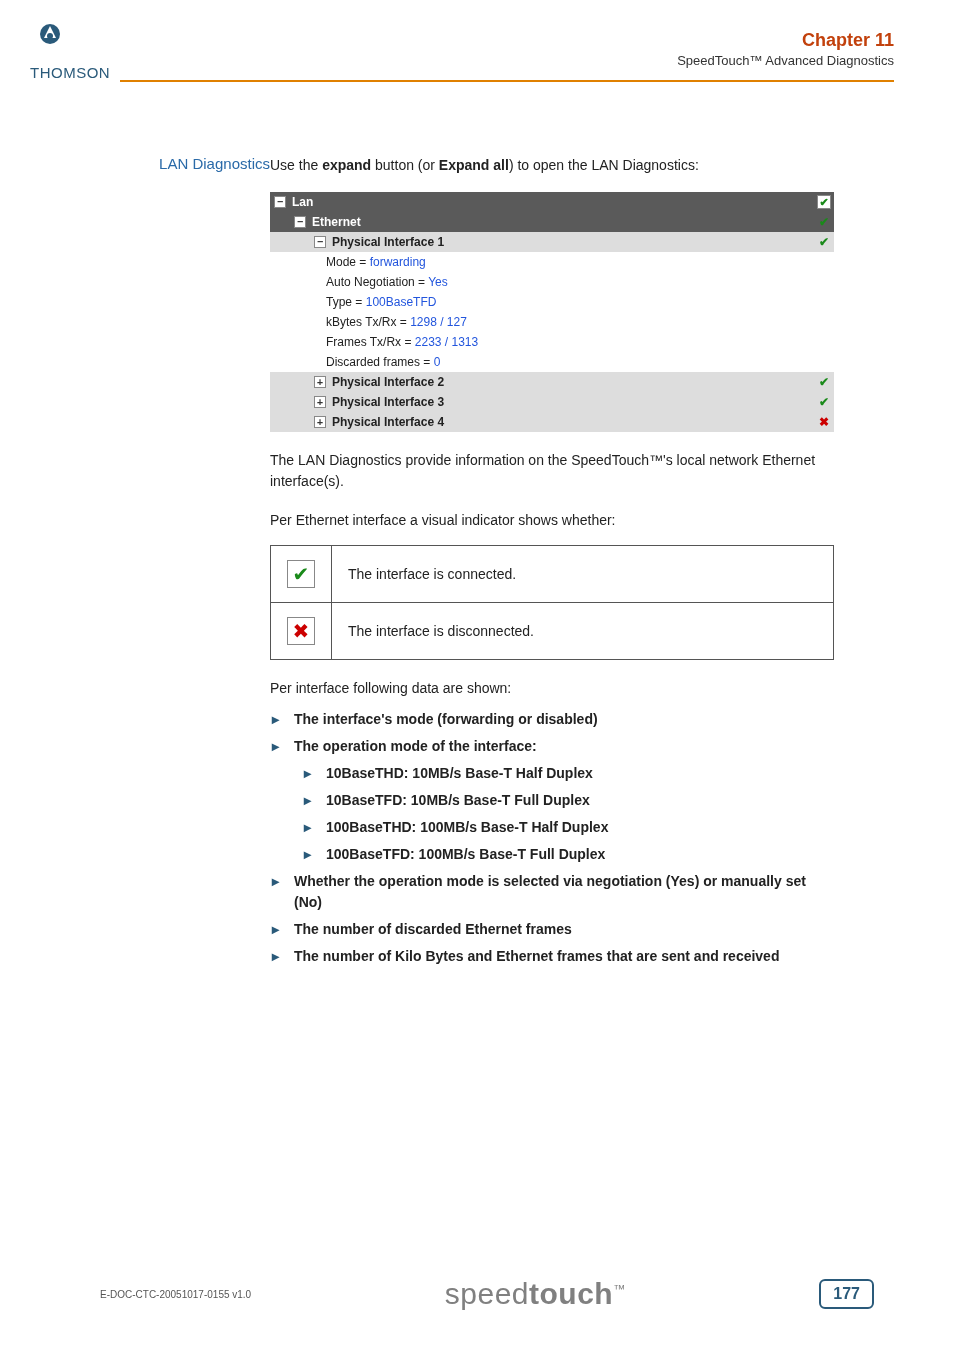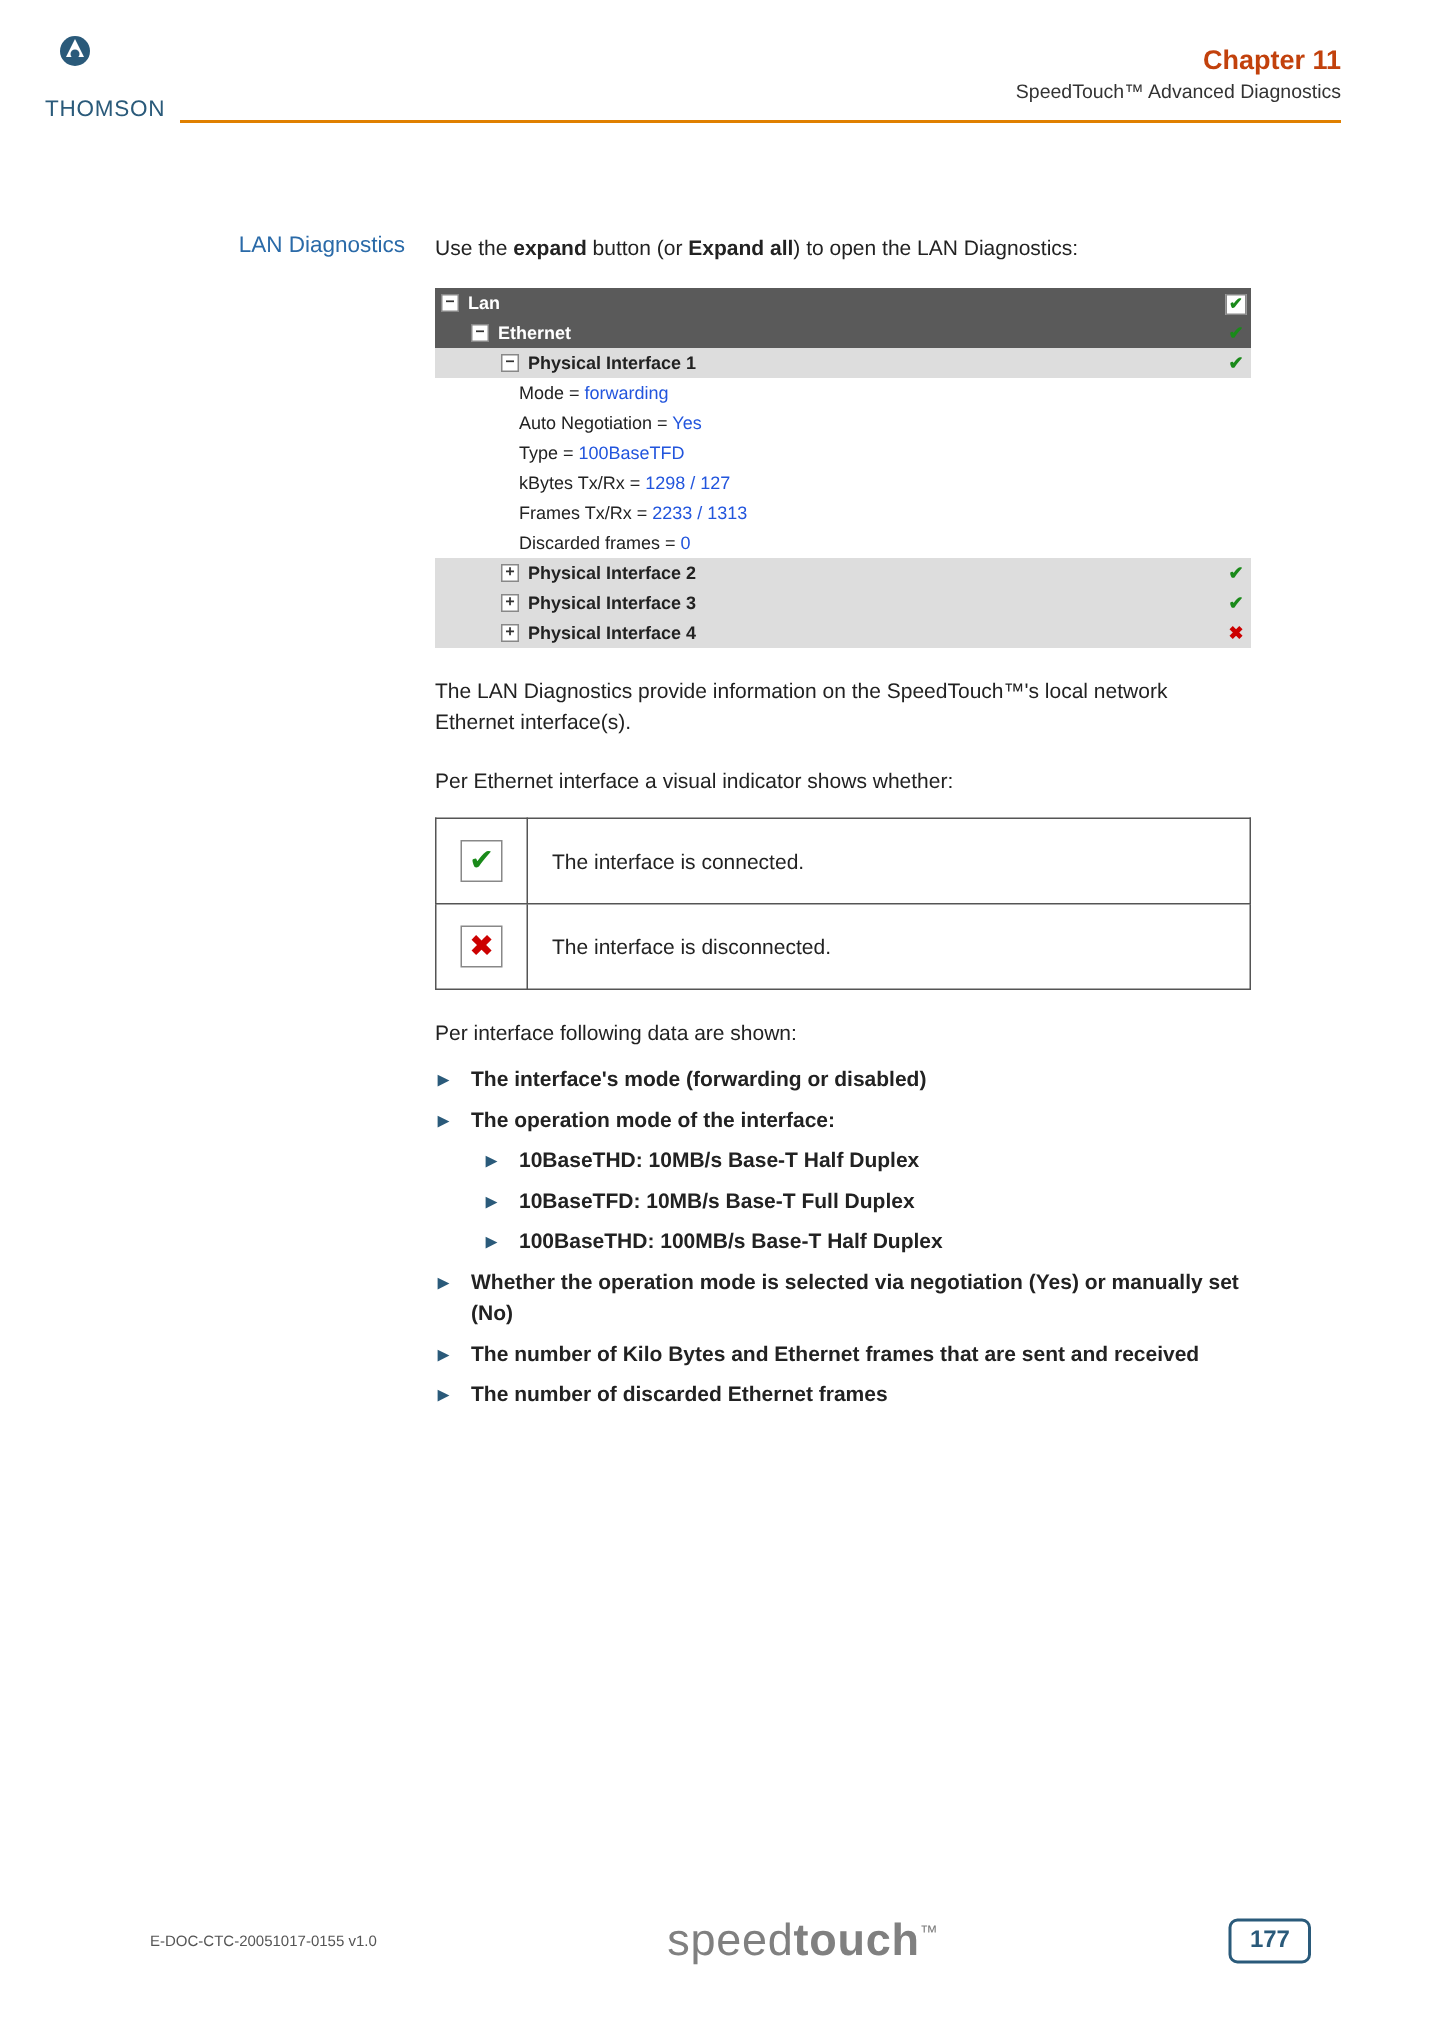--- a/index.html
+++ b/index.html
@@ -8,21 +8,21 @@
   .logo-area { position: absolute; top: 20px; left: 30px; }
   .logo-area svg { display: block; }
   .logo-text { font-size: 15px; font-weight: normal; color: #2a5a7a; letter-spacing: 0.5px; text-align: right; margin-top: 14px; }
   
   .header-right { position: absolute; top: 30px; right: 60px; text-align: right; }
   .chapter { font-size: 18px; font-weight: bold; color: #c2410c; }
   .subtitle { font-size: 13px; color: #333; margin-top: 2px; }
   .header-line { position: absolute; top: 80px; left: 120px; right: 60px; height: 2px; background: #e08000; }
   
   .section { position: absolute; top: 155px; left: 140px; right: 120px; }
-  .section-wrap { display: flex; gap: 20px; }
+  .section-wrap { display: flex; }
   .section-label { width: 130px; flex-shrink: 0; color: #2a6aa8; font-size: 15px; text-align: right; }
   .section-content { flex: 1; font-size: 14px; line-height: 1.5; color: #222; }
   
   .diag-box { margin-top: 16px; font-size: 12px; }
   .diag-row { display: flex; align-items: center; height: 20px; }
   .diag-row.dark { background: #5a5a5a; color: white; font-weight: bold; }
   .diag-row.light { background: #ddd; color: #222; font-weight: bold; }
   .diag-row.plain { background: white; color: #222; }
   .box-icon { width: 12px; height: 12px; border: 1px solid #888; display: inline-flex; align-items: center; justify-content: center; font-size: 10px; line-height: 1; margin: 0 6px 0 4px; background: white; color: #333; font-family: monospace; }
   .inset1 { padding-left: 20px; }
@@ -151,25 +151,26 @@
 
       <p class="para">Per interface following data are shown:</p>
       <ul class="arrow-list">
         <li>The interface's mode (forwarding or disabled)</li>
         <li>
           <span>The operation mode of the interface:</span>
           <ul class="arrow-list">
             <li>10BaseTHD: 10MB/s Base-T Half Duplex</li>
             <li>10BaseTFD: 10MB/s Base-T Full Duplex</li>
             <li>100BaseTHD: 100MB/s Base-T Half Duplex</li>
+            <li>100BaseTFD: 100MB/s Base-T Full Duplex</li>
           </ul>
         </li>
         <li>Whether the operation mode is selected via negotiation (Yes) or manually set (No)</li>
+        <li>The number of discarded Ethernet frames</li>
         <li>The number of Kilo Bytes and Ethernet frames that are sent and received</li>
-        <li>The number of discarded Ethernet frames</li>
       </ul>
     </div>
   </div>
 </div>
 
 <div class="footer">
   <div class="docref">E-DOC-CTC-20051017-0155 v1.0</div>
   <div class="brand">
     <span>speed</span><span class="bold">touch</span><span class="tm">™</span>
   </div>

